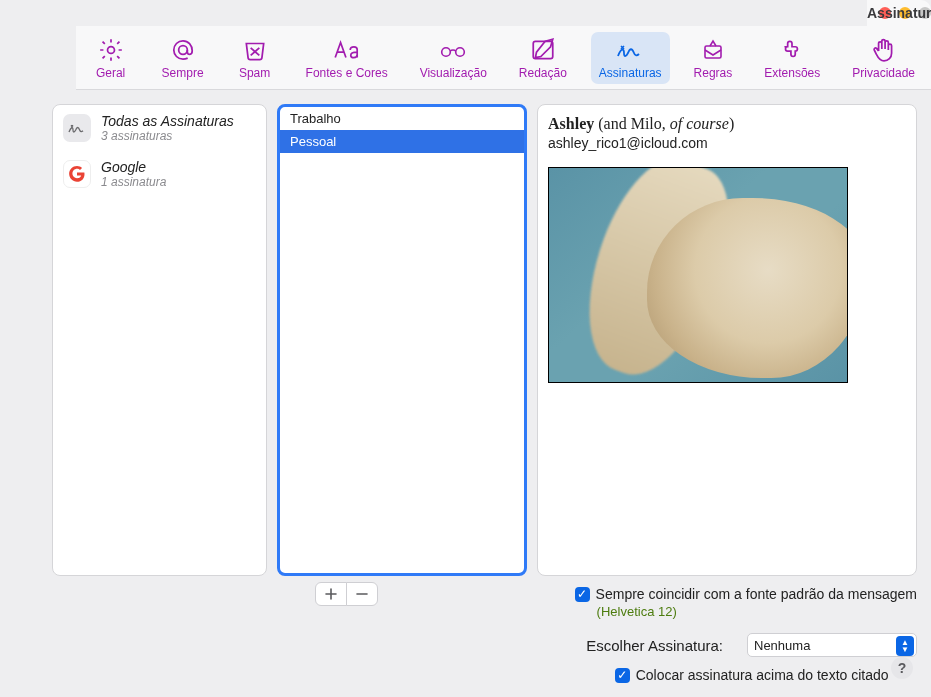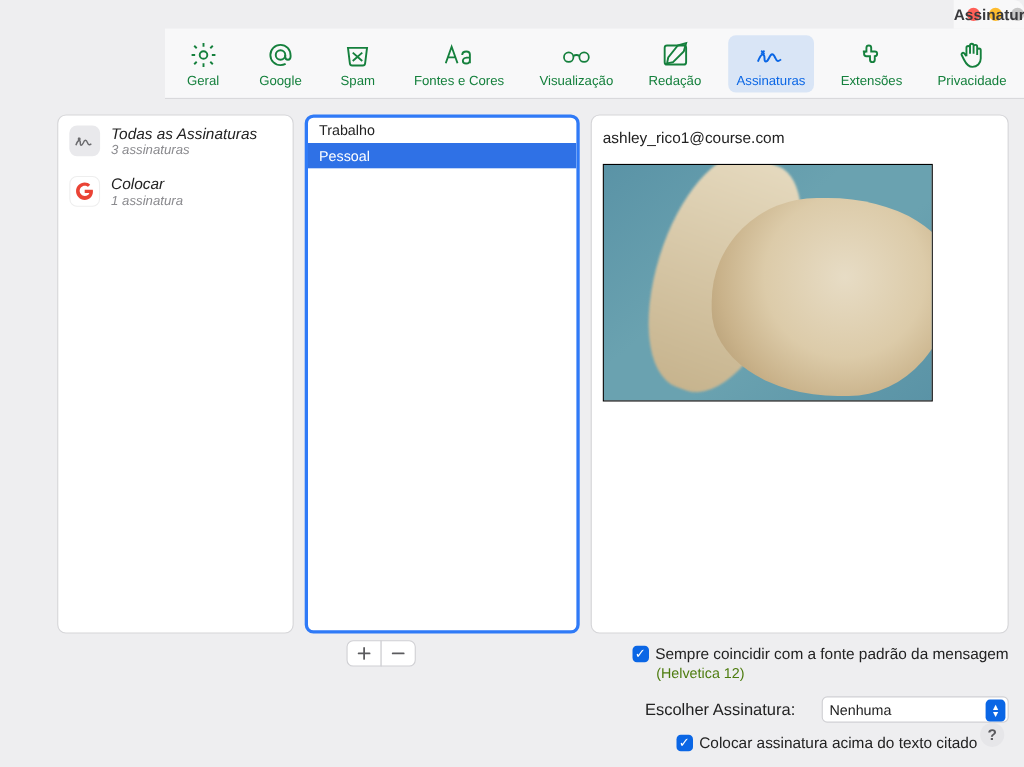--- a/index.html
+++ b/index.html
@@ -35,21 +35,21 @@
       gap: 16px;
       align-items: center;
       background: #f8f8f9;
       border-bottom: 1px solid #d9d9dc;
       padding: 0 8px;
     }
     .tbtn {
       display: flex; flex-direction: column; align-items: center;
       padding: 4px 8px;
       border-radius: 7px;
-      color: #15803d;
+      color: #a21caf;
       cursor: default;
       min-width: 54px;
     }
     .tbtn.selected {
       background: #d9e5f6;
       color: #0a66e5;
     }
     .tbtn .icon { font-size: 24px; line-height: 1; height: 28px; display:flex; align-items:center; }
     .tbtn .lbl { font-size: 12px; margin-top: 2px; white-space: nowrap; }
 
@@ -198,21 +198,21 @@
       </span>
       <span class="lbl">Geral</span>
     </div>
     <div class="tbtn">
       <span class="icon">
         <svg width="26" height="26" viewBox="0 0 24 24" class="svg-icon">
             <circle cx="12" cy="12" r="4"></circle>
             <path d="M16 12v1.5c0 1.4 1 2.5 2.3 2.5 1.5 0 2.2-1.3 2.2-3.2C20.5 7.3 16.8 3.5 12 3.5S3.5 7.3 3.5 12 7.2 20.5 12 20.5c1.6 0 3-.4 4.3-1"></path>
           </svg>
       </span>
-      <span class="lbl">Google</span>
+      <span class="lbl">Sempre</span>
     </div>
     <div class="tbtn">
       <span class="icon">
         <svg width="26" height="26" viewBox="0 0 24 24" class="svg-icon">
             <path d="M4 6h16l-1.6 13a2 2 0 0 1-2 1.8H7.6a2 2 0 0 1-2-1.8L4 6z"></path>
             <path d="M8 10l8 7M16 10l-8 7"></path>
           </svg>
       </span>
       <span class="lbl">Spam</span>
     </div>
@@ -245,20 +245,30 @@
       <span class="lbl">Redação</span>
     </div>
     <div class="tbtn selected">
       <span class="icon">
         <svg width="30" height="26" viewBox="0 0 30 24">
             <path d="M3 18c3-8 6-8 6-3 0 4 2 4 4 0 2-5 4-5 6 0 1 3 3 3 5 1" stroke="currentColor" fill="none" stroke-width="1.8"></path>
             <path d="M6 8l3 3M9 8l-3 3" stroke="currentColor" stroke-width="1.6"></path>
           </svg>
       </span>
       <span class="lbl">Assinaturas</span>
+    </div>
+    <div class="tbtn">
+      <span class="icon">
+        <svg width="28" height="26" viewBox="0 0 28 24" class="svg-icon">
+            <rect x="6" y="8" width="16" height="12" rx="1.5"></rect>
+            <path d="M6 12l8 5 8-5"></path>
+            <path d="M11 8l3-5 3 5"></path>
+          </svg>
+      </span>
+      <span class="lbl">Regras</span>
     </div>
     <div class="tbtn">
       <span class="icon">
         <svg width="26" height="26" viewBox="0 0 24 24" class="svg-icon">
             <path d="M5 9h3V6a2 2 0 1 1 4 0v3h3a2 2 0 1 1 0 4v0h0v3a2 2 0 1 1-4 0v-3H8a2 2 0 1 1 0-4H5z"></path>
           </svg>
       </span>
       <span class="lbl">Extensões</span>
     </div>
     <div class="tbtn">
@@ -285,34 +295,37 @@
           <div class="account-sub">3 assinaturas</div>
         </div>
       </div>
       <div class="account-item">
         <div class="account-icon acc-google">
           <svg width="18" height="18" viewBox="0 0 24 24">
               <path fill="#EA4335" d="M12 10V14h5.6c-.5 2-2.3 3.5-5.6 3.5-3.4 0-6.1-2.8-6.1-6.2S8.6 5 12 5c1.7 0 3 .6 4 1.5l2.7-2.6C16.9 2.2 14.7 1.3 12 1.3 6.2 1.3 1.5 6 1.5 11.8S6.2 22.3 12 22.3c6 0 10-4.2 10-10.1 0-.8-.1-1.5-.2-2.2H12z"></path>
             </svg>
         </div>
         <div class="account-texts">
-          <div class="account-name">Colocar</div>
+          <div class="account-name">Google</div>
           <div class="account-sub">1 assinatura</div>
         </div>
       </div>
     </div>
 
     <div class="col2">
       <div class="sig-item">Trabalho</div>
       <div class="sig-item selected">Pessoal</div>
     </div>
 
     <div class="col3">
       <div class="preview">
-        <div class="mail">ashley_rico1@course.com</div>
+        <div class="line1">
+          <span class="bold">Ashley</span><span> (and Milo, </span><i>of course</i><span>)</span>
+        </div>
+        <div class="mail">ashley_rico1@icloud.com</div>
         <div class="preview-img">
           <div class="dog-ear"></div>
           <div class="dog-head"></div>
         </div>
       </div>
     </div>
   </div>
 
   <div class="below-row">
     <div class="below-left"></div>

